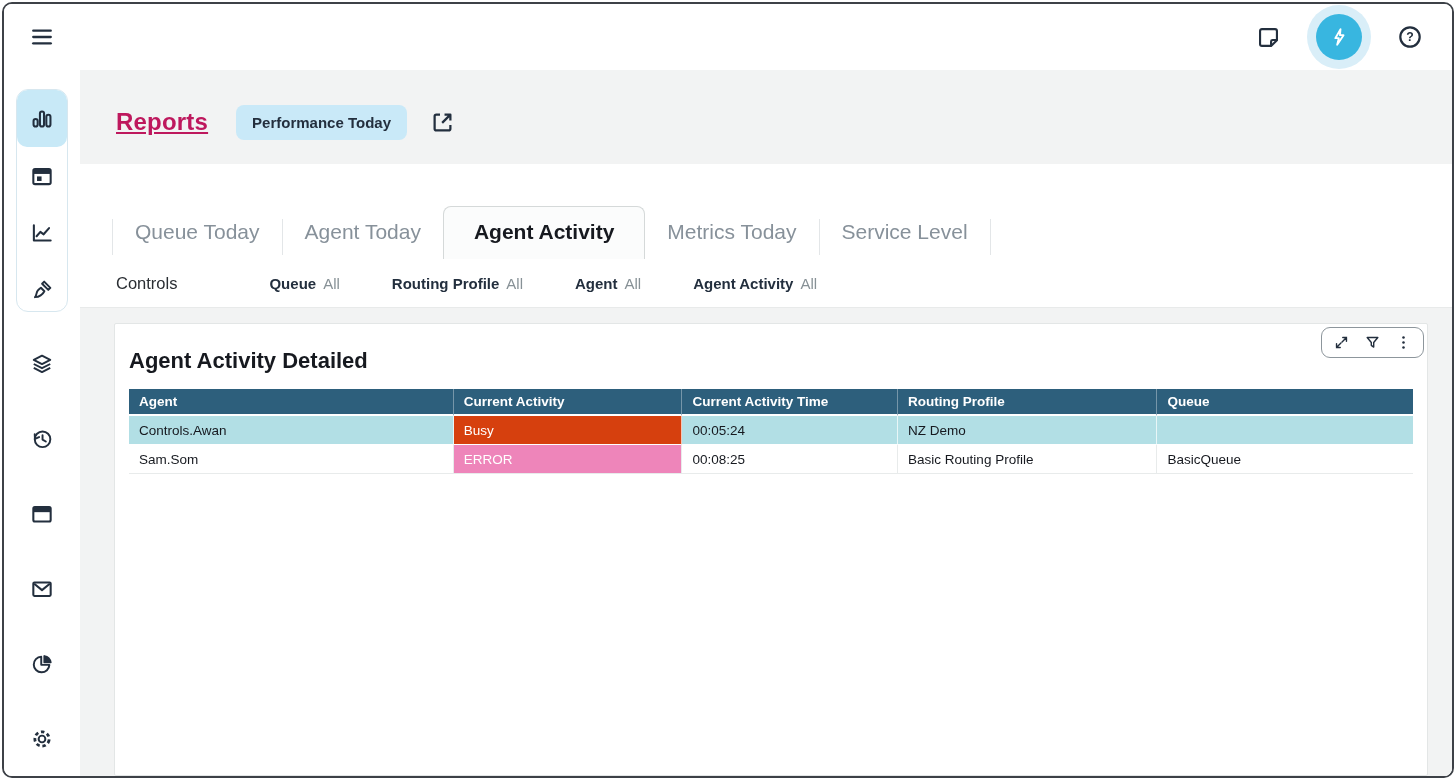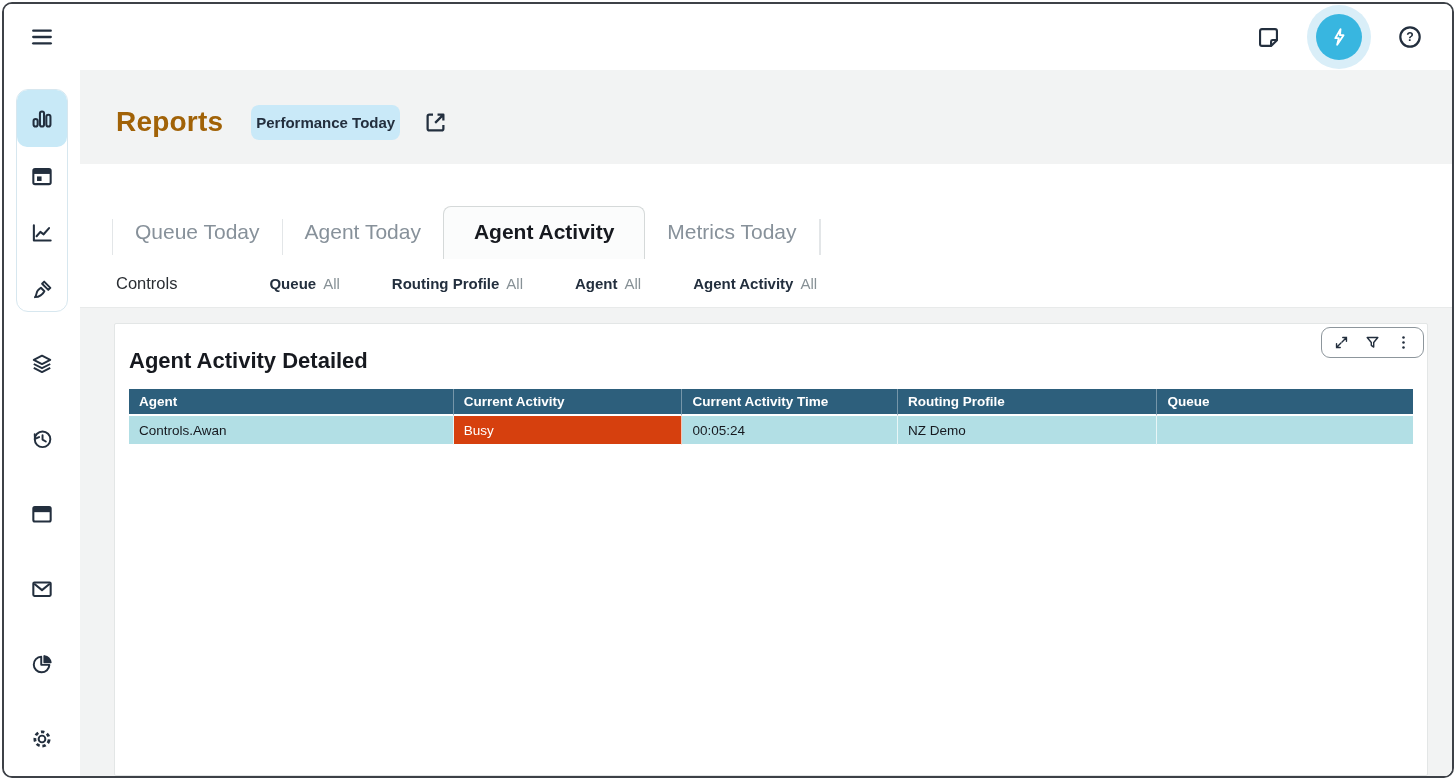--- a/index.html
+++ b/index.html
@@ -23,23 +23,23 @@
                    background:#fff; overflow:hidden; }
   .sidebar-group .side-item { width:100%; height:57px; display:flex; align-items:center; justify-content:center; cursor:pointer; }
   .side-item.active { background:#c8e9f7; border-radius:10px 10px 10px 10px; }
   .sidebar-list { margin-top:14px; display:flex; flex-direction:column; align-items:center; }
   .sidebar-list .side-item { width:52px; height:75px; display:flex; align-items:center; justify-content:center; cursor:pointer; }
 
   .main { flex:1; background:#f2f3f3; display:flex; flex-direction:column; min-width:0; }
 
   
   .page-header { height:94px; flex:0 0 94px; display:flex; align-items:center; padding:10px 0 0 36px; }
-  .page-title { font-size:28px; font-weight:bold; color:#a16207; letter-spacing:0.2px; }
+  .page-title { font-size:24px; font-weight:bold; color:#be185d; letter-spacing:0.2px;text-decoration:underline; }
   .badge { margin-left:28px; background:#c9e9f8; color:#232f3e; font-weight:bold; font-size:15px;
-           padding:9px 5px; border-radius:8px; }
+           padding:9px 16px; border-radius:8px; }
   .open-link { margin-left:22px; }
 
   
   .panel { background:#fff; flex:0 0 144px; display:flex; flex-direction:column; }
   .tabs-row { height:95px; display:flex; align-items:flex-end; padding-left:32px; }
   .tab { font-size:21px; color:#87919a; padding:13px 22px 15px; cursor:pointer; white-space:nowrap; }
   .tab-sep { width:1px; height:36px; background:#e3e6e8; margin-bottom:4px; }
   .tab.active { color:#16191f; font-weight:bold; background:#fbfcfc; border:1px solid #d5d9d9; border-bottom:none;
                 border-radius:8px 8px 0 0; padding:13px 30px 16px; margin-bottom:-1px; }
   .controls-row { height:49px; display:flex; align-items:center; padding-left:36px; border-bottom:1px solid #e8eaea; background:#fff; }
@@ -213,20 +213,21 @@
 
       <div class="panel">
         <div class="tabs-row">
           <div class="tab-sep"></div>
           <div class="tab">Queue Today</div>
           <div class="tab-sep"></div>
           <div class="tab">Agent Today</div>
           <div class="tab active">Agent Activity</div>
           <div class="tab">Metrics Today</div>
           <div class="tab-sep"></div>
+          <div class="tab">Service Level</div>
           <div class="tab-sep"></div>
         </div>
 
         <div class="controls-row">
           <div class="controls-label">Controls</div>
           <div class="control-filter">
             <span class="fname">Queue</span>
             <span class="fval">All</span>
           </div>
           <div class="control-filter">
@@ -286,20 +287,27 @@
               </tr>
             </thead>
             <tbody>
               <tr class="row-teal">
                 <td>Controls.Awan</td>
                 <td class="cell-busy">Busy</td>
                 <td>00:05:24</td>
                 <td>NZ Demo</td>
                 <td></td>
               </tr>
+              <tr class="row-white">
+                <td>Sam.Som</td>
+                <td class="cell-error">ERROR</td>
+                <td>00:08:25</td>
+                <td>Basic Routing Profile</td>
+                <td>BasicQueue</td>
+              </tr>
             </tbody>
           </table>
         </div>
       </div>
 
     </div>
   </div>
 </div>
 
 </body></html>

